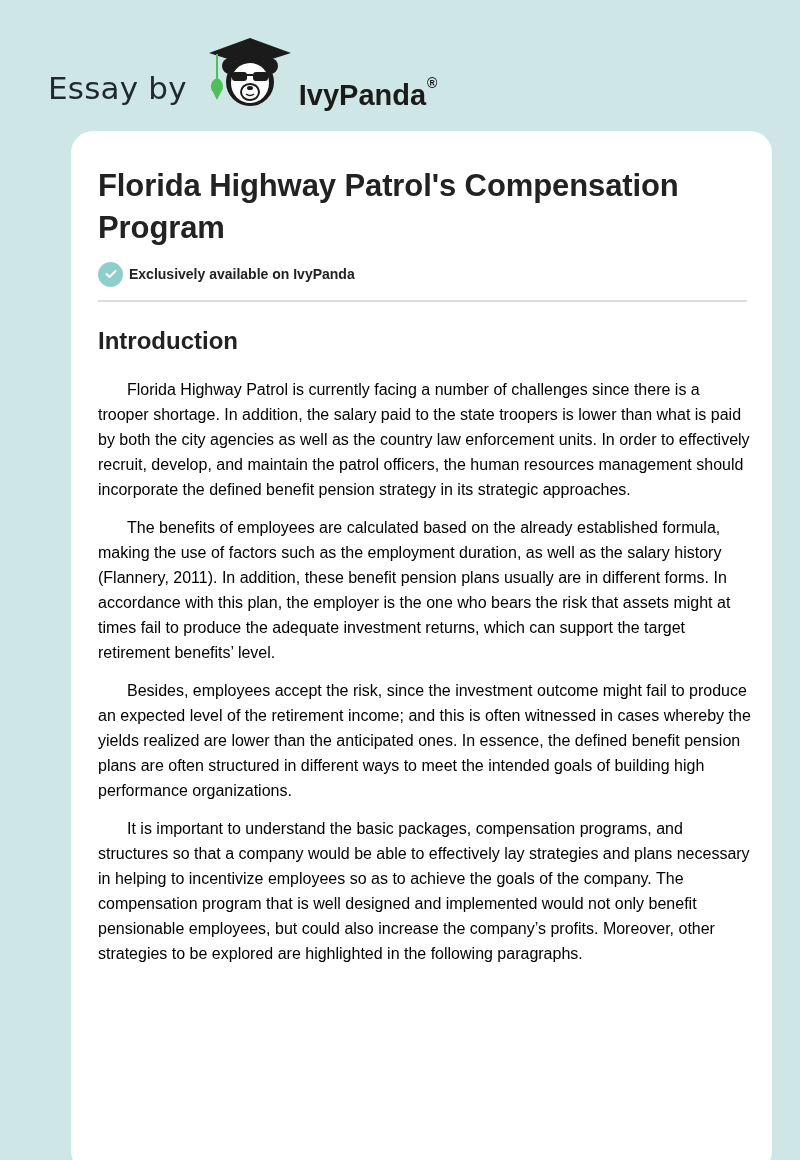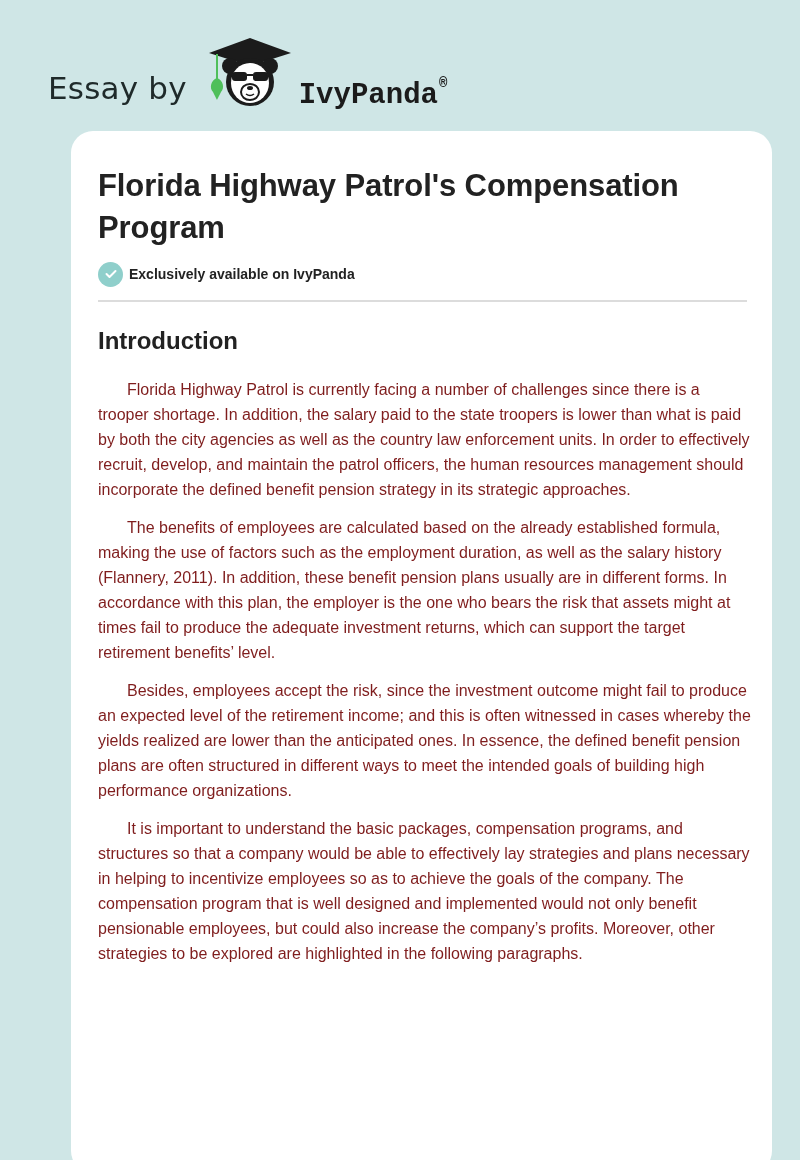--- a/index.html
+++ b/index.html
@@ -31,21 +31,21 @@
       position: relative;
       top: -4px;
     }
     .brand-logo {
       width: 90px;
       height: 74px;
       position: relative;
       margin-right: 4px;
     }
     .brand-name {
-      font-family: Liberation Mono, monospace;
+      font-family: Liberation Sans, sans-serif;
       font-weight: bold;
       font-size: 29px;
       color: #1b1b1b;
       position: relative;
       top: 2px;
     }
     .brand-reg {
       font-size: 14px;
       vertical-align: top;
       position: relative;
@@ -102,21 +102,21 @@
       font-weight: bold;
       font-size: 24px;
       line-height: 34px;
       color: #222;
       margin-top: 22px;
       margin-bottom: 19px;
     }
     .para {
       font-size: 16px;
       line-height: 25px;
-      color: #7f1d1d;
+      color: #000000;
       text-indent: 29px;
       margin-bottom: 13px;
       width: 655px;
     }
   </style>
 </head>
 <body>
 
 <div class="brand">
   <span class="brand-prefix">Essay by</span>

